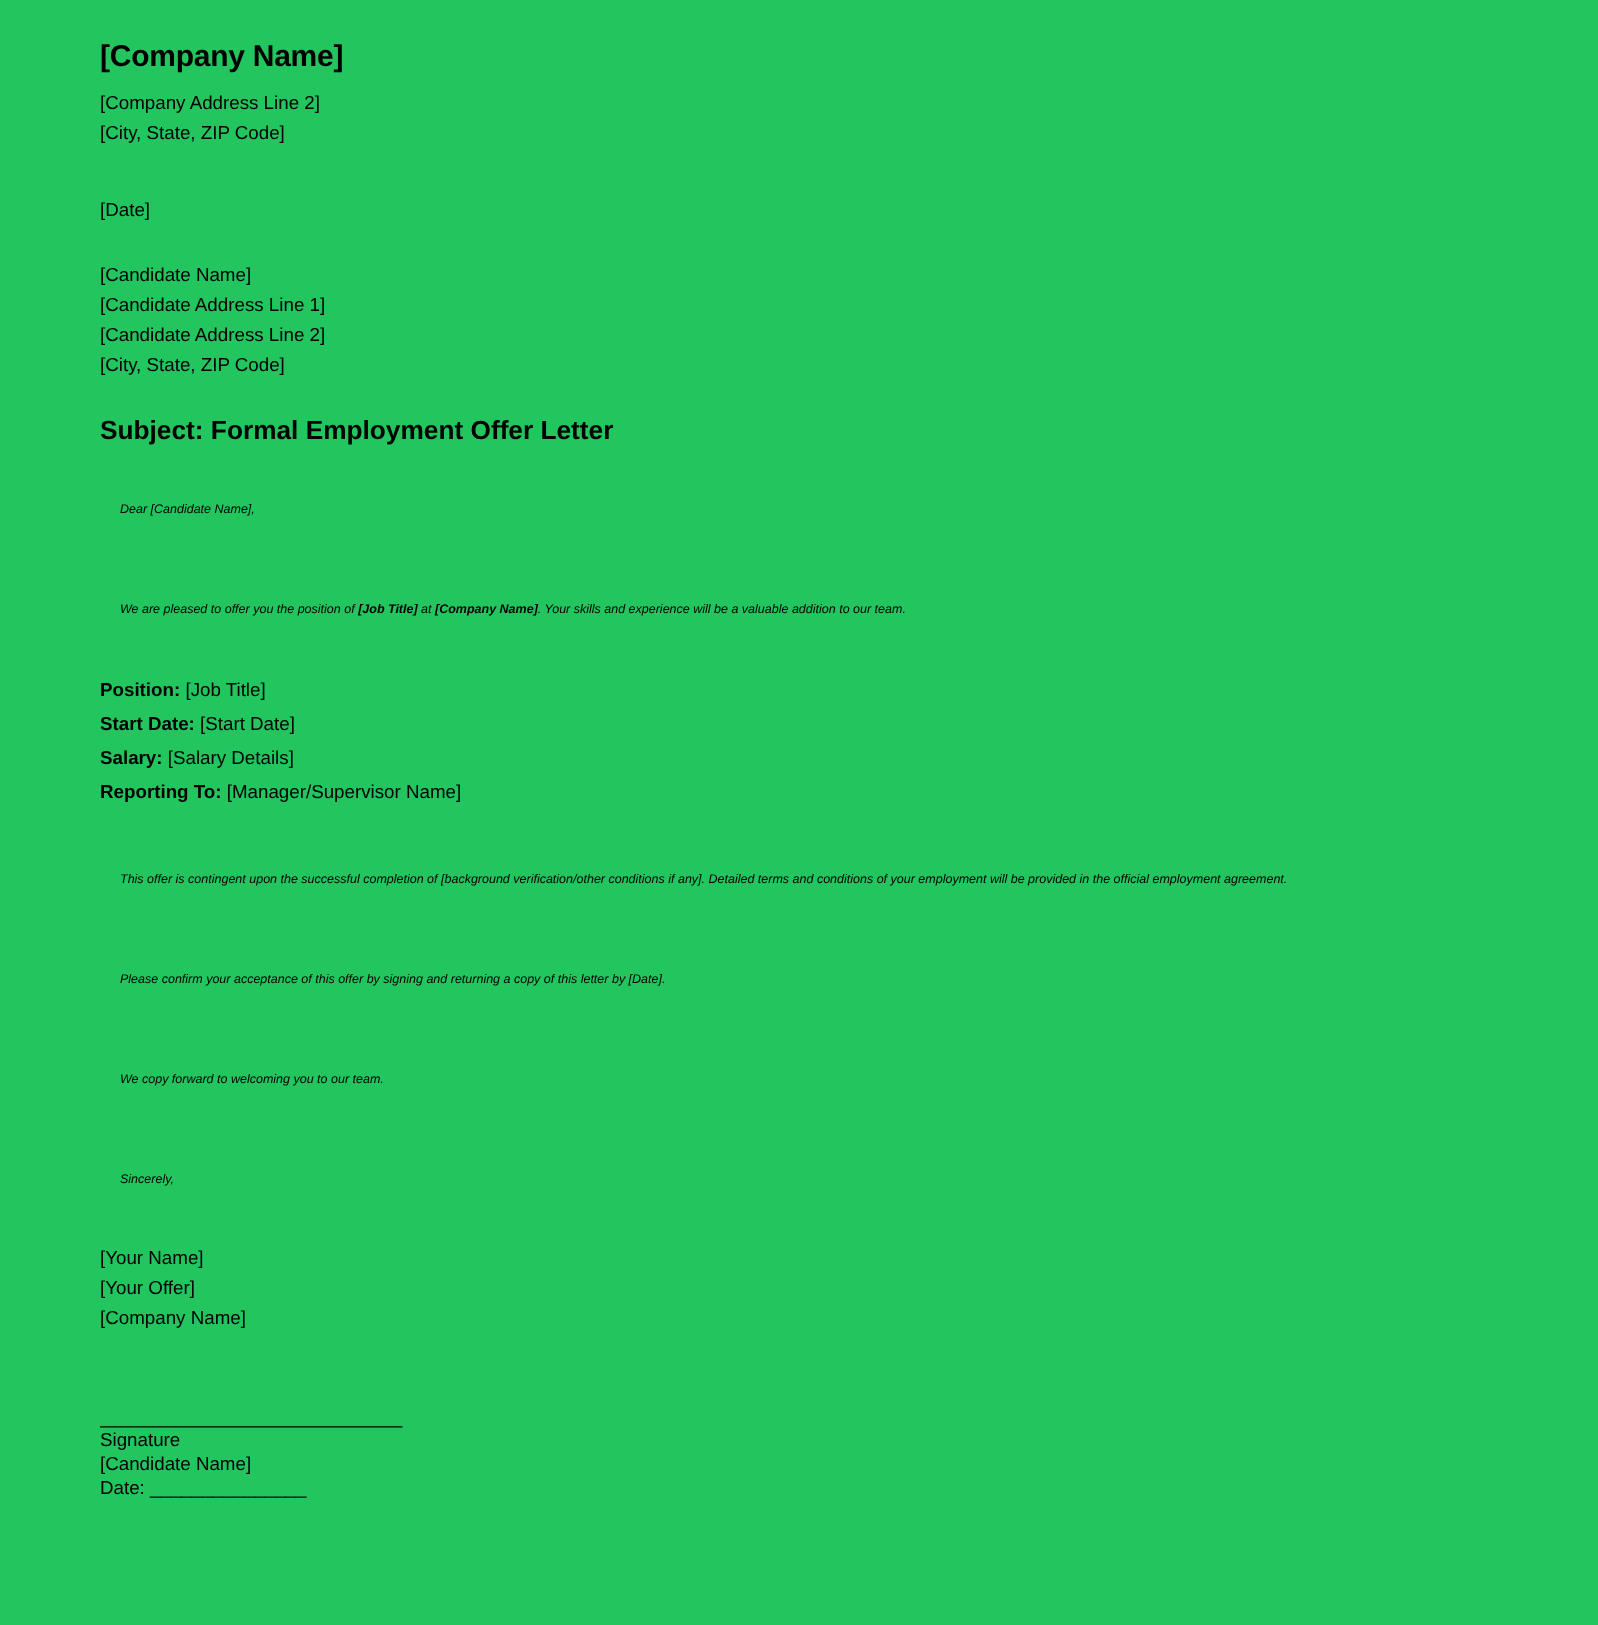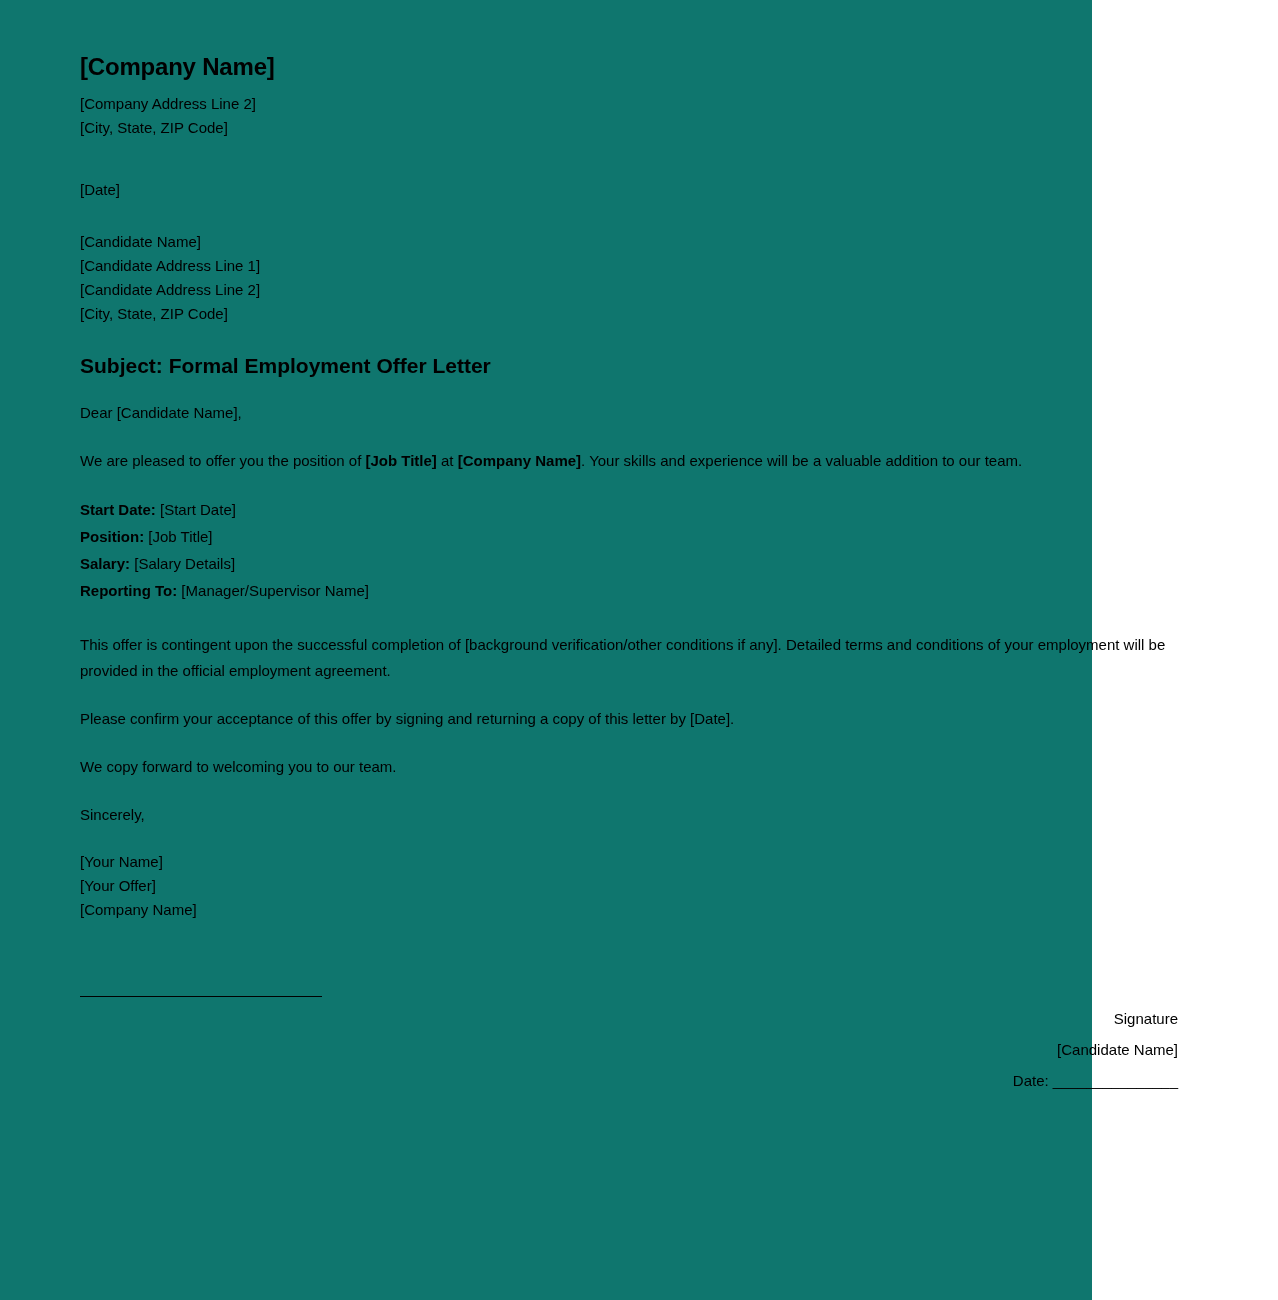--- a/index.html
+++ b/index.html
@@ -9,24 +9,24 @@
   }
   body {
     width: 1278px;
     height: 1300px;
     font-family: "Liberation Sans", sans-serif;
     color: #000000;
     -webkit-font-smoothing: antialiased;
   }
   .page {
     box-sizing: border-box;
-    width: 1092px;
+    width: 1278px;
     height: 1300px;
-    padding: 52px 80px 0 80px;
-    background: #0f766e;
+    padding: 31px 80px 0 80px;
+    background: #22c55e;
   }
   .doc {
     width: 1110px;
   }
 
   
   .company-name {
     font-size: 24px;
     font-weight: bold;
     line-height: 30px;
@@ -46,23 +46,24 @@
   .gap-md { height: 28px; }
   .gap-sm { height: 22px; }
 
   .subject {
     font-size: 21px;
     font-weight: bold;
     line-height: 24px;
     margin: 0;
   }
   p.para {
-    font-size: 15px;
+    font-size: 10px;
     line-height: 26px;
-    margin: 0;
+    margin: 16px;
+    font-style: italic;
   }
   .details .detail-row {
     font-size: 15px;
     line-height: 27px;
     margin: 0;
   }
   .details .label {
     font-weight: bold;
   }
   strong.inline-b {
@@ -82,22 +83,21 @@
   .sig-rule {
     width: 242px;
     height: 0;
     border: 0;
     border-top: 1.5px solid #000000;
     margin: 0 0 1px 0;
   }
   .sig-line {
     font-size: 15px;
     line-height: 19px;
-    margin: 12px;
-    text-align: right;
+    margin: 0;
   }
   .sig-line .underscores {
     letter-spacing: 0px;
   }
 </style>
 </head>
 <body>
 
 <div class="page">
   <div class="doc">
@@ -129,22 +129,22 @@
 
     <p class="para">Dear [Candidate Name],</p>
 
     <div class="gap-sm"></div>
 
     <p class="para"><span>We are pleased to offer you the position of </span><strong class="inline-b">[Job Title]</strong><span> at </span><strong class="inline-b">[Company Name]</strong><span>. Your skills and experience will be a valuable addition to our team.</span></p>
 
     <div class="gap-sm"></div>
 
     <div class="details">
+      <div class="detail-row"><span class="label">Position:</span><span> [Job Title]</span></div>
       <div class="detail-row"><span class="label">Start Date:</span><span> [Start Date]</span></div>
-      <div class="detail-row"><span class="label">Position:</span><span> [Job Title]</span></div>
       <div class="detail-row"><span class="label">Salary:</span><span> [Salary Details]</span></div>
       <div class="detail-row"><span class="label">Reporting To:</span><span> [Manager/Supervisor Name]</span></div>
     </div>
 
     <div class="gap-md"></div>
 
     <p class="para">This offer is contingent upon the successful completion of [background verification/other conditions if any]. Detailed terms and conditions of your employment will be provided in the official employment agreement.</p>
 
     <div class="gap-sm"></div>
 

